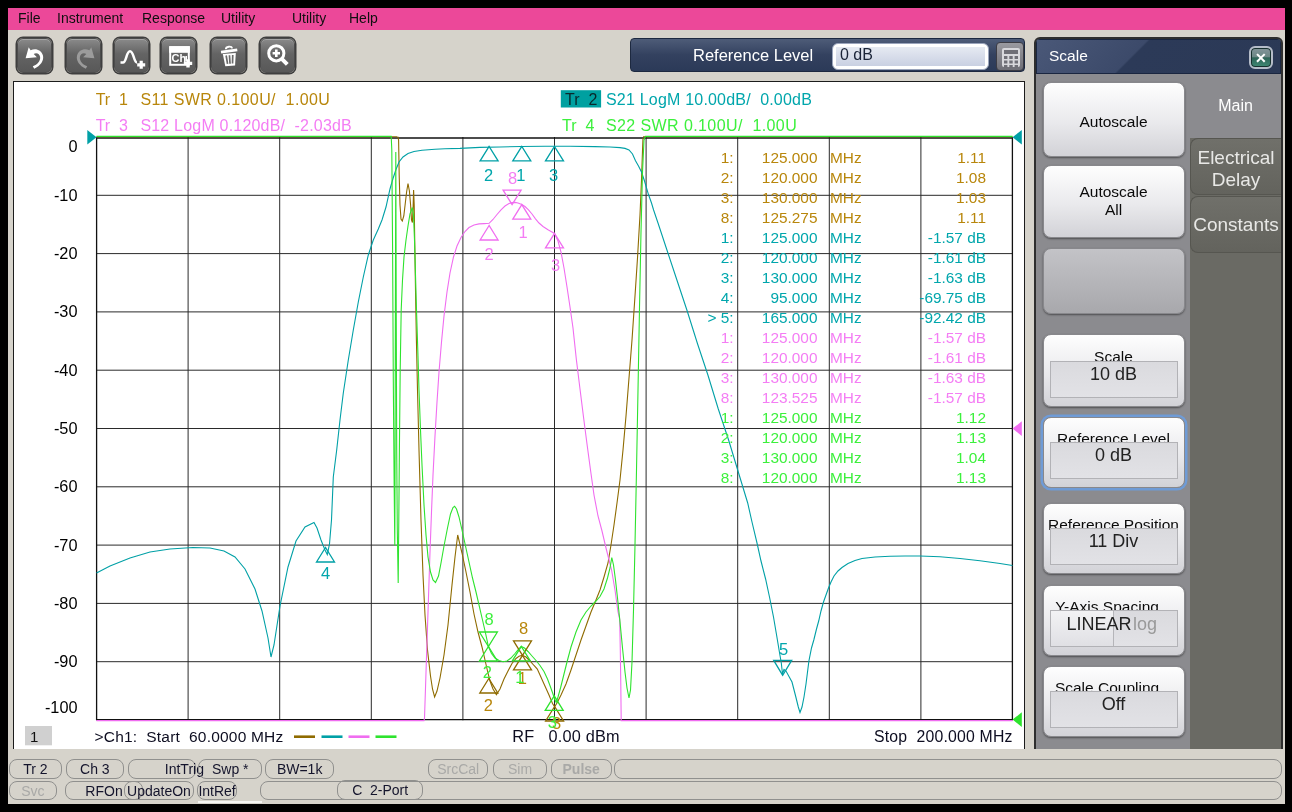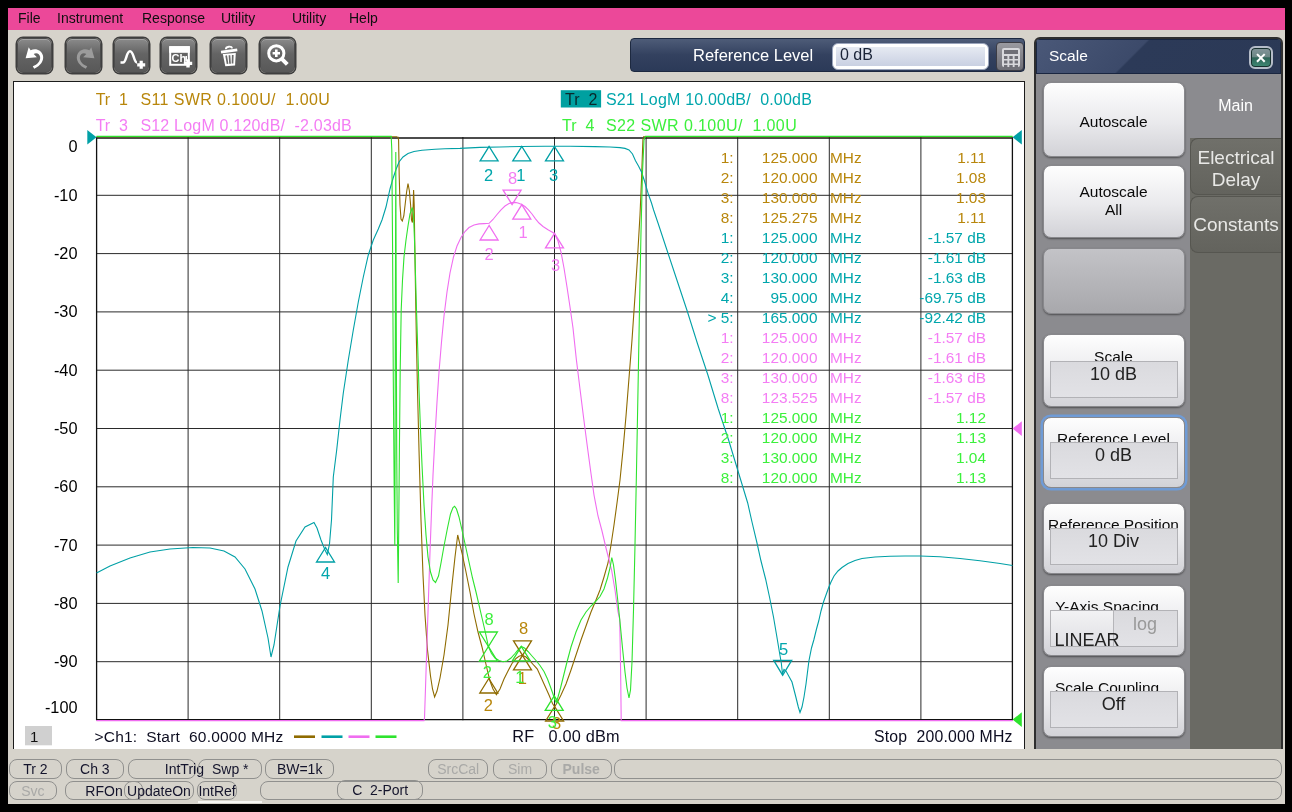--- a/index.html
+++ b/index.html
@@ -133,24 +133,24 @@
     <div class="tab" style="top:157px; height:57px; padding-top:17px;">Constants</div>
     <div class="phead">
         <span class="t">Scale</span>
         <span class="pclose"></span>
       </div>
     <div class="pbtn" style="top:43px; height:75px; padding-top:30px;">Autoscale</div>
     <div class="pbtn" style="top:126px; height:73px; padding-top:17px;">Autoscale<br>All</div>
     <div class="pbtn" style="top:209px; height:66px; background:linear-gradient(#c3c3c7,#a8a8ac);"></div>
     <div class="pbtn" style="top:295px; height:73px; padding-top:13px;">Scale<div class="val">10 dB</div></div>
     <div class="pbtn" style="top:378px; height:71px; padding-top:12px; box-shadow:0 0 0 2.5px #6f9bd6;">Reference Level<div class="val">0 dB</div></div>
-    <div class="pbtn" style="top:464px; height:71px; padding-top:12px;">Reference Position<div class="val">10 Div</div></div>
+    <div class="pbtn" style="top:464px; height:71px; padding-top:12px;">Reference Position<div class="val">11 Div</div></div>
     <div class="pbtn" style="top:546px; height:71px; padding-top:12px;">Y-Axis Spacing...<div class="val" style="padding:0;">
           <span style="position:absolute;left:0;top:0;width:50%;height:100%;background:linear-gradient(#f2f2f4,#e0e0e4);border-right:1px solid #b5b5b9;"></span>
-          <span style="position:absolute;left:4px;top:3px;width:50%;color:#222;margin-top:16px;">LINEAR</span>
+          <span style="position:absolute;left:16px;top:3px;width:50%;color:#222;">LINEAR</span>
           <span style="position:absolute;right:0;top:3px;width:50%;color:#999;">log</span>
         </div></div>
     <div class="pbtn" style="top:627px; height:71px; padding-top:12px;">Scale Coupling...<div class="val">Off</div></div>
   </div>
   <div class="botbar" id="botbar">
       <div class="bbtn" style="left:0.9px;top:10px;width:53px;">Tr 2</div>
       <div class="bbtn" style="left:57.9px;top:10px;width:57.9px;">Ch 3</div>
       <div class="bbtn" style="left:119.8px;top:10px;width:67.8px;padding-left:36px;">IntTrig</div>
       <div class="bbtn" style="left:190.1px;top:10px;width:64.4px;">Swp *</div>
       <div class="bbtn" style="left:257px;top:10px;width:69.3px;">BW=1k</div>

